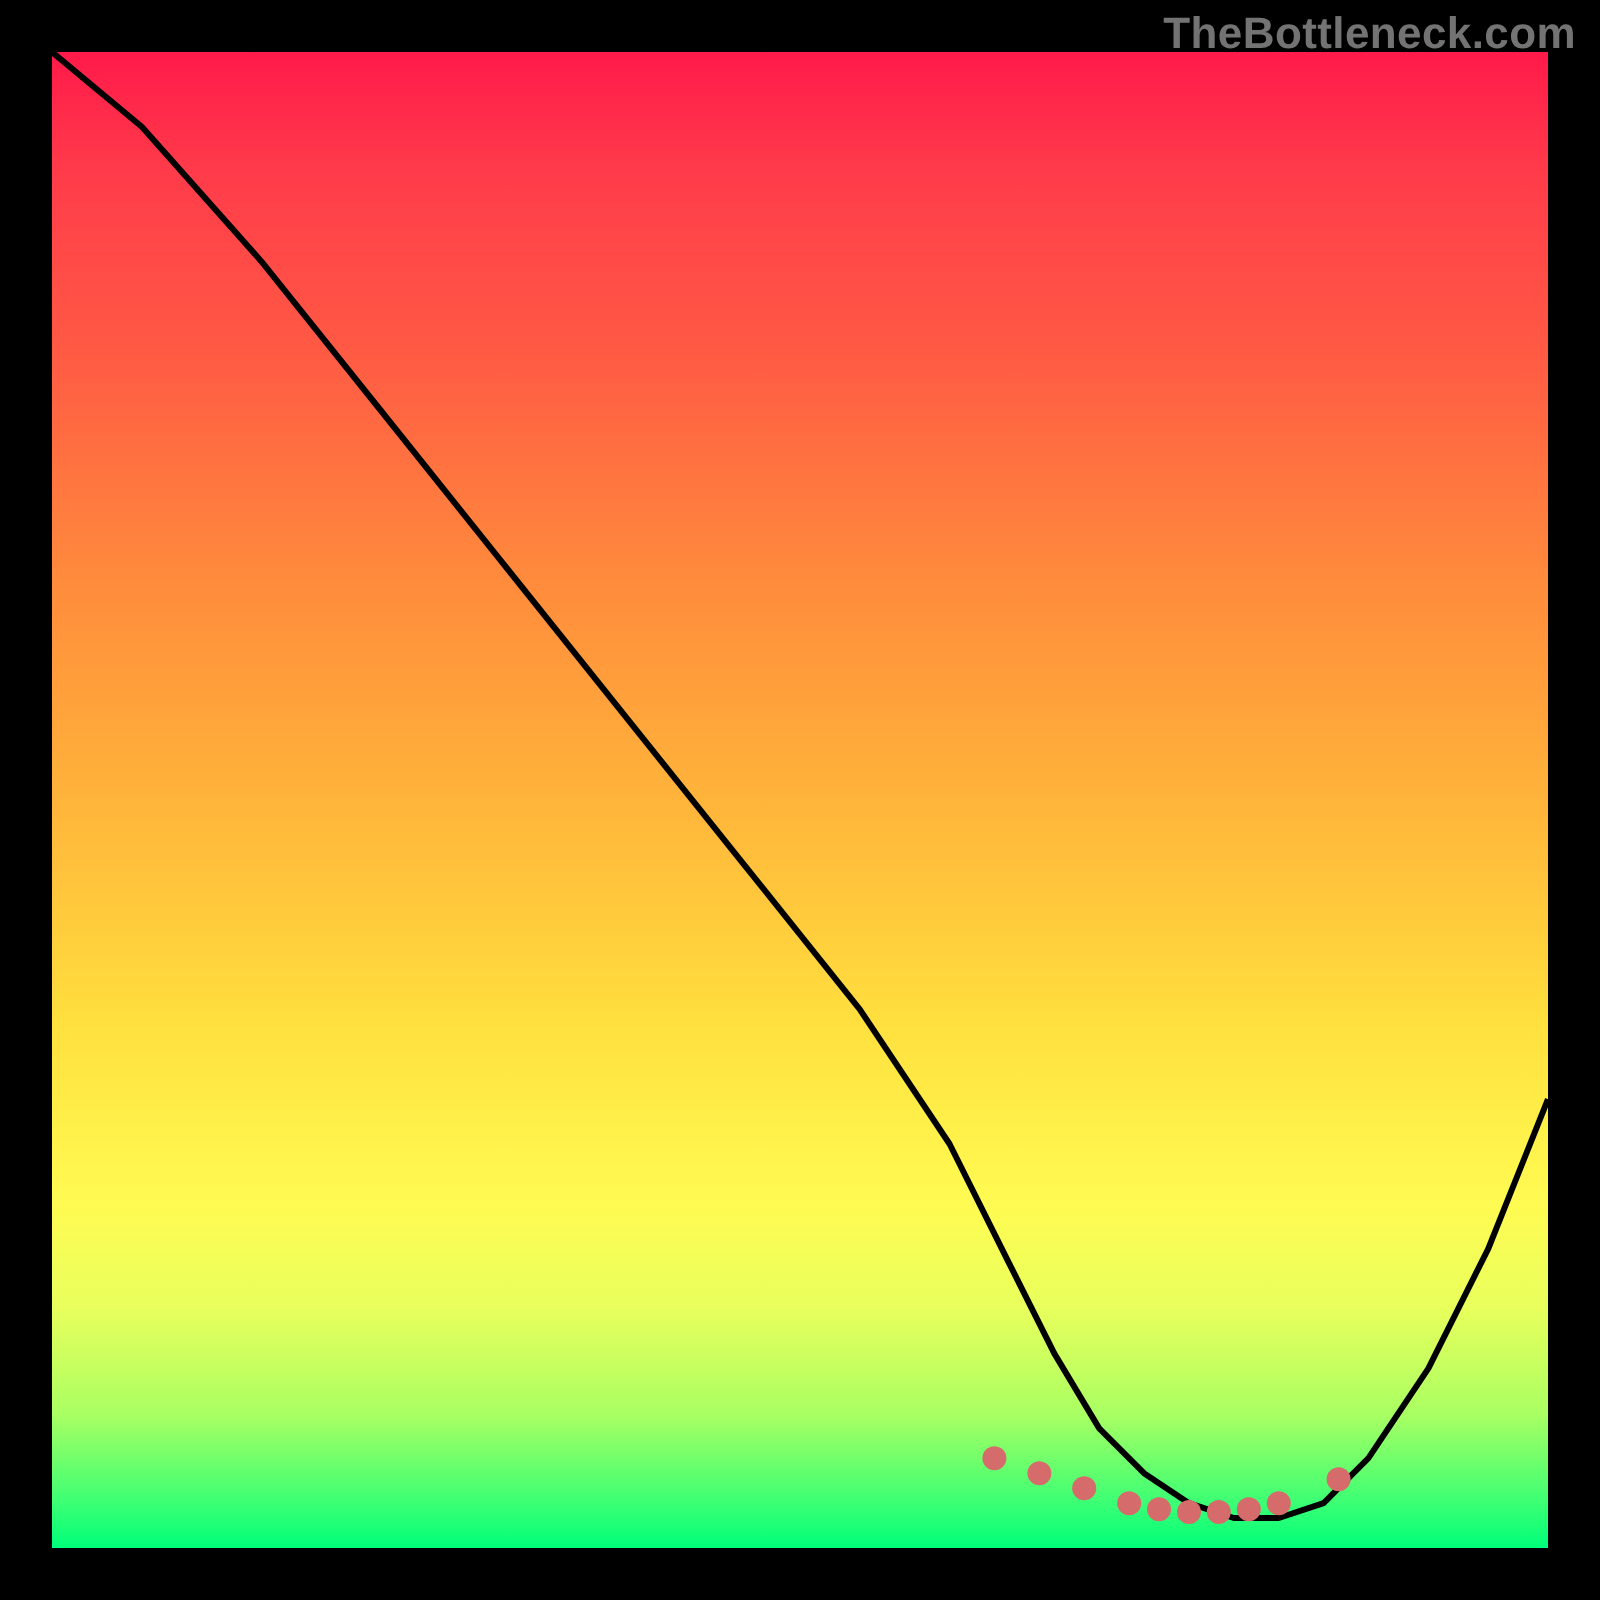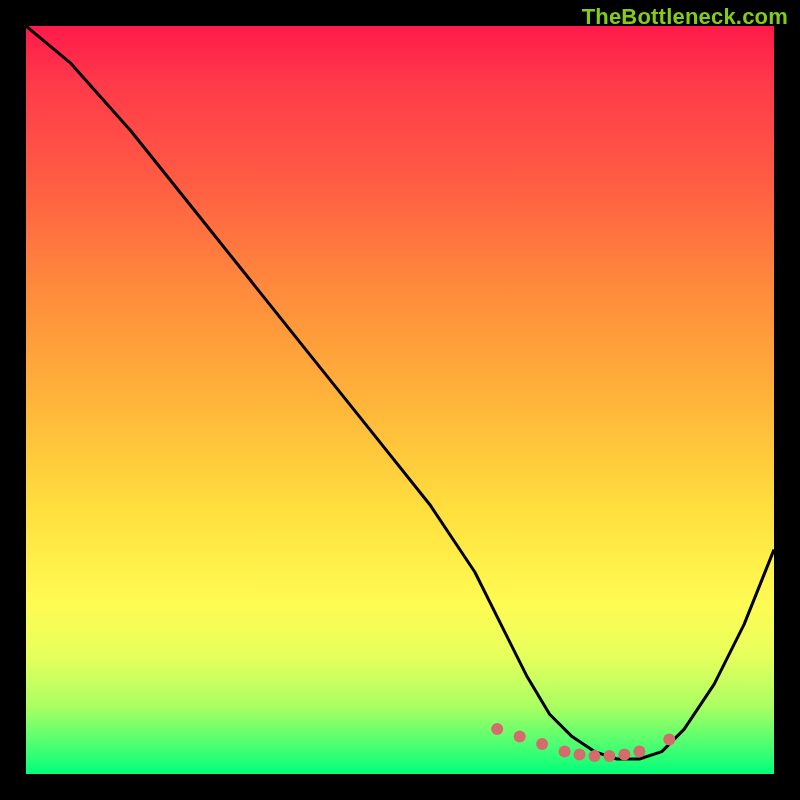--- a/index.html
+++ b/index.html
@@ -36,21 +36,21 @@
       #e8ff5c 84%,
       #aaff62 91%,
       #3bff74 97%,
       #00ff7a 100%
     );
   }
   .watermark {
     position: absolute;
     top: 4px;
     right: 12px;
-    color: #84cc16;
+    color: #737373;
     font-size: 22px;
     font-weight: bold;
     letter-spacing: 0.2px;
   }
   svg.curve {
     position: absolute;
     top: 0;
     left: 0;
     width: 748px;
     height: 748px;

